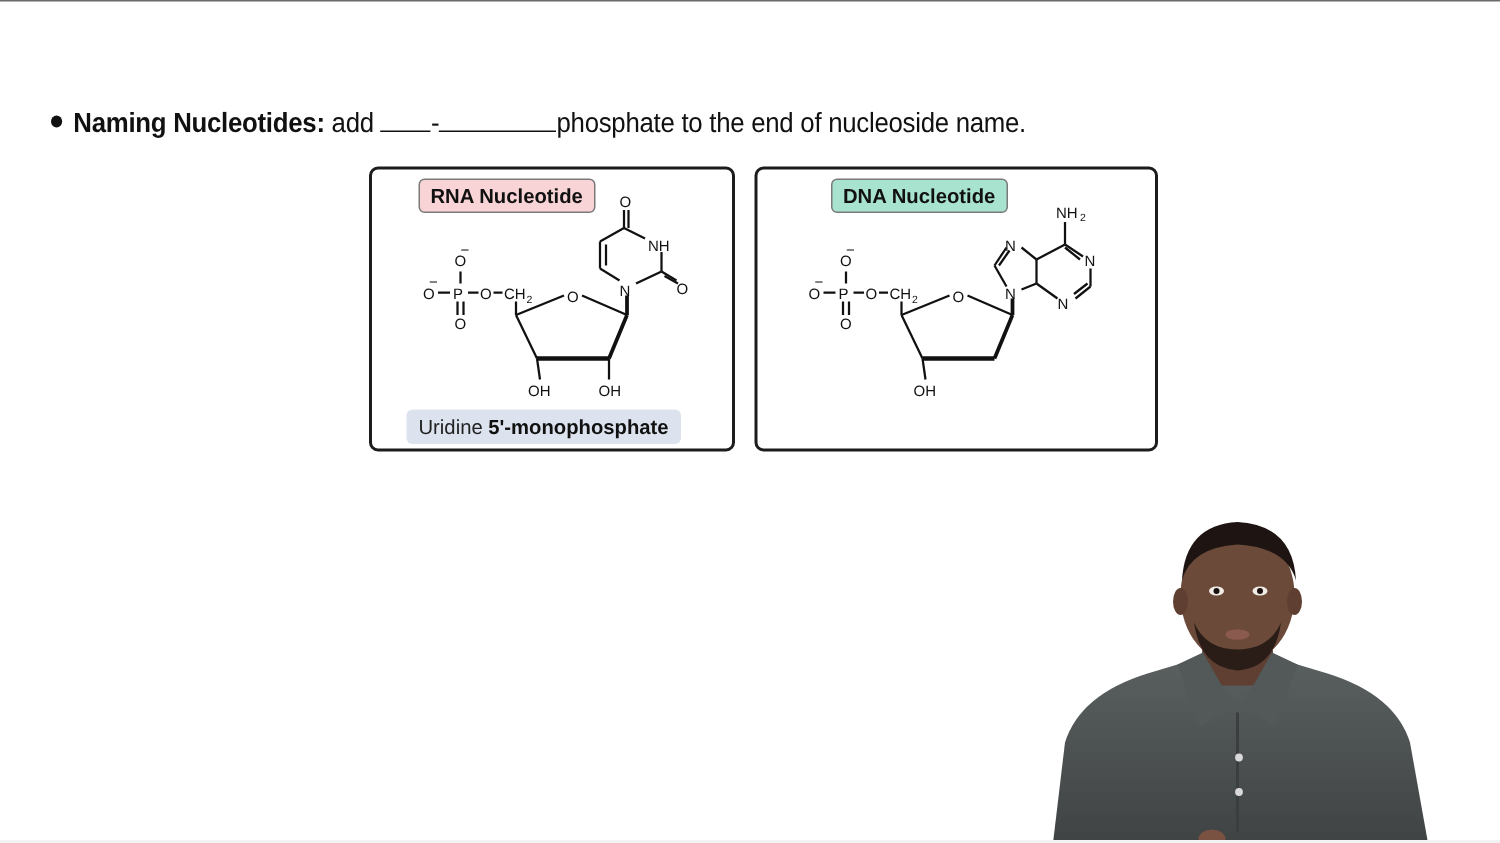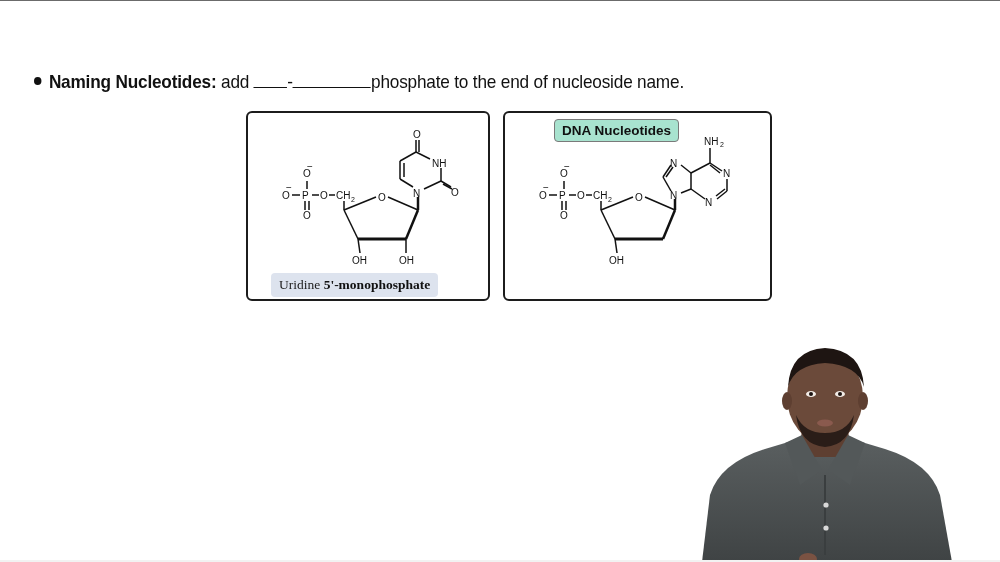--- a/index.html
+++ b/index.html
@@ -41,20 +41,23 @@
 
 <div class="top-rule"></div>
 
 <div class="heading">
   <span class="bullet"></span><span class="bold">Naming Nucleotides:</span>
   <span>add</span>
   <span class="blank" style="width:36px"></span><span>-</span><span class="blank" style="width:84px"></span><span>phosphate to the end of nucleoside name.</span>
 </div>
 
 <div class="card card-rna">
+  <div class="tag" style="left: 31px; top: 6px; background: rgb(249, 212, 214);">
+    <span>RNA Nucleotide</span>
+  </div>
   <svg class="mol" width="240" height="186">
     <g stroke="#111" stroke-width="1.5" fill="none">
 
       <line x1="44" y1="82" x2="52" y2="82"></line>
       <line x1="64" y1="82" x2="71" y2="82"></line>
       <line x1="81" y1="82" x2="87" y2="82"></line>
       <line x1="59" y1="68" x2="59" y2="76"></line>
       <line x1="57" y1="88" x2="57" y2="97"></line>
       <line x1="61" y1="88" x2="61" y2="97"></line>
 
@@ -92,28 +95,28 @@
     <text x="88" y="86">CH</text>
     <text x="103" y="89" class="sub">2</text>
     <text x="130" y="88">O</text>
     <text x="104" y="151">OH</text>
     <text x="151" y="151">OH</text>
     <text x="165" y="84">N</text>
     <text x="184" y="54">NH</text>
     <text x="165" y="25">O</text>
     <text x="203" y="83">O</text>
   </svg>
-  <div class="caption" style="left: 23px; top: 160px; background: rgb(221, 227, 238); font-family: Liberation Serif, serif;">
+  <div class="caption" style="left: 23px; top: 160px; background: rgb(221, 227, 238);">
     <span>Uridine </span><b>5'-monophosphate</b>
   </div>
 </div>
 
 <div class="card card-dna">
   <div class="tag" style="left: 49px; top: 6px; background: rgb(168, 227, 207);">
-    <span>DNA Nucleotides</span>
+    <span>DNA Nucleotide</span>
   </div>
   <svg class="mol" width="265" height="186">
     <g stroke="#111" stroke-width="1.5" fill="none">
       <line x1="44" y1="82" x2="52" y2="82"></line>
       <line x1="64" y1="82" x2="71" y2="82"></line>
       <line x1="81" y1="82" x2="87" y2="82"></line>
       <line x1="59" y1="68" x2="59" y2="76"></line>
       <line x1="57" y1="88" x2="57" y2="97"></line>
       <line x1="61" y1="88" x2="61" y2="97"></line>
       <line x1="96" y1="88" x2="96" y2="97"></line>

